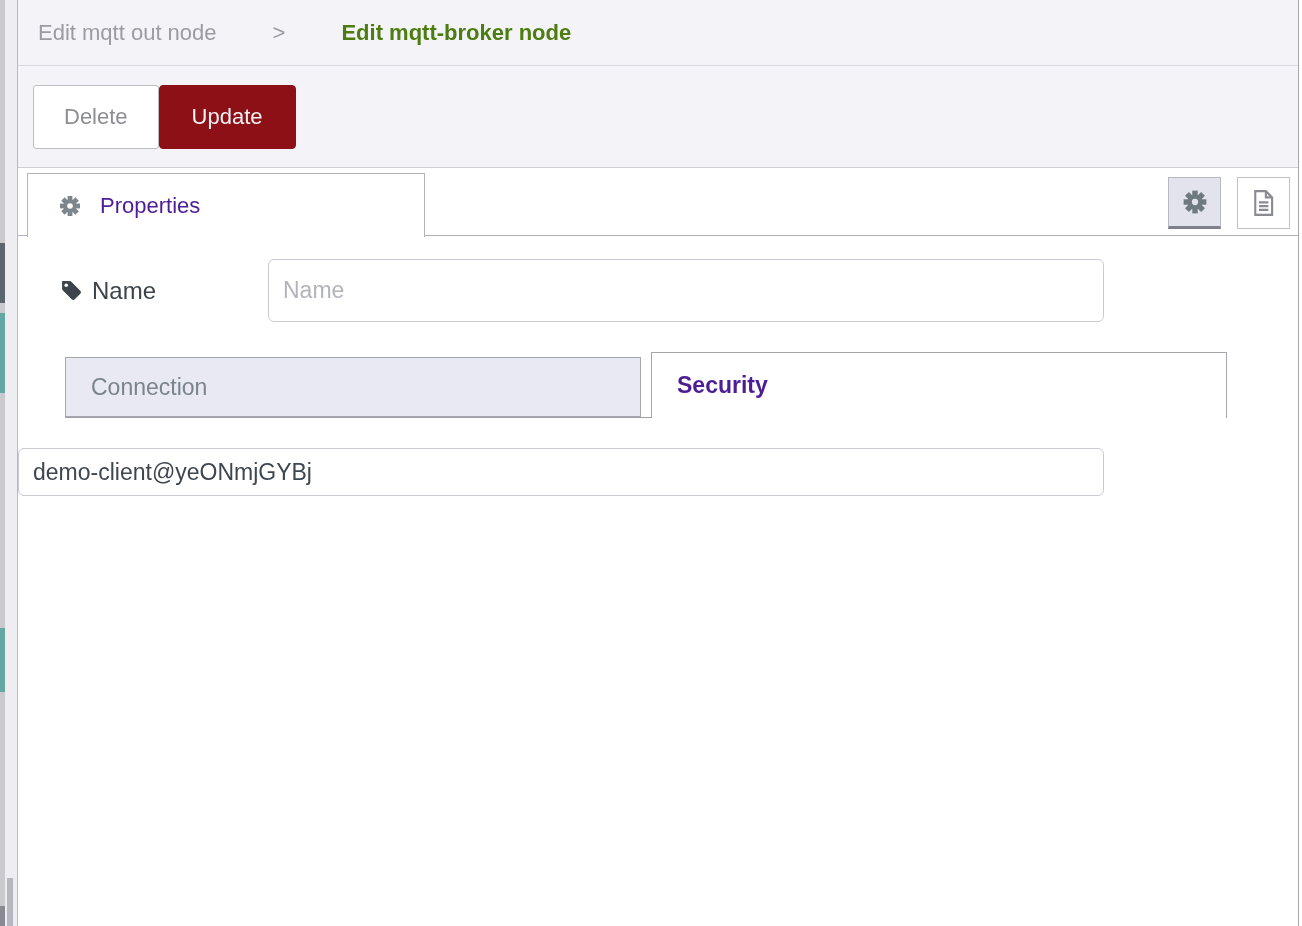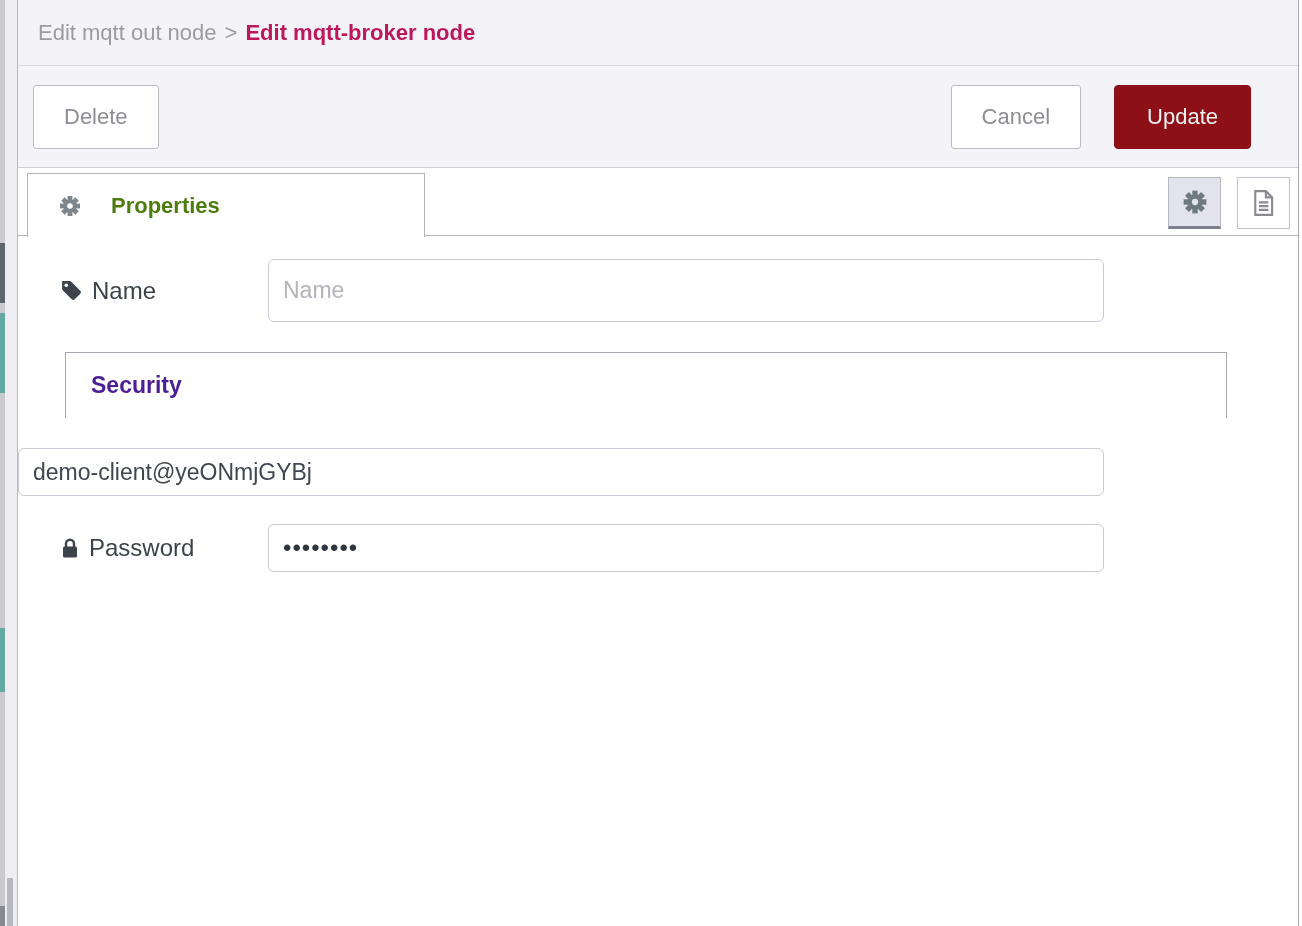--- a/index.html
+++ b/index.html
@@ -13,36 +13,36 @@
   .frag { position:absolute; left:0; width:5px; }
   .frag-dark  { top:243px; height:60px; background:#5c666d; }
   .frag-teal1 { top:313px; height:80px; background:#63a8a3; }
   .frag-teal2 { top:628px; height:64px; background:#63a8a3; }
   .frag-gray  { top:906px; height:20px; background:#8a8a92; }
   .palette-thumb { position:absolute; left:7px; top:878px; width:6px; height:48px; background:#b7b7bf; }
 
   
   .tray { position:absolute; left:18px; top:0; width:1281px; height:926px; background:#ffffff; border-right:1px solid #a6a6ae; }
 
-  .tray-header { height:66px; background:#f3f3f8; border-bottom:1px solid #d8d8e0; display:flex; align-items:center; padding-left:20px; font-size:22px; }
+  .tray-header { height:66px; background:#f3f3f8; border-bottom:1px solid #d8d8e0; display:flex; align-items:center; padding-left:20px; font-size:22px;gap:48px; }
   .crumb-parent { color:#9b9ba1; }
   .crumb-sep { color:#9b9ba1; margin:0 8px; }
-  .crumb-current { color:#be185d; font-weight:bold; }
+  .crumb-current { color:#4d7c0f; font-weight:bold; }
 
   .tray-toolbar { height:102px; background:#f3f3f8; border-bottom:1px solid #cfcfd6; display:flex; align-items:center; }
   .btn { height:64px; font-family:"Liberation Sans", sans-serif; font-size:22px; cursor:pointer; border-radius:3px; }
   .btn-plain { background:#ffffff; border:1px solid #bcbcc4; color:#8d8d95; }
   .btn-delete { margin-left:15px; padding:0 30px; }
   .btn-cancel { margin-left:auto; padding:0 30px; margin-right:33px; }
   .btn-update { background:#8c1016; border:1px solid #8c1016; color:#f2f2f3; padding:0 32px; margin-right:47px; border-radius:4px; }
 
   .tab-bar { position:relative; height:68px; background:#ffffff; }
   .tab-bar::after { content:""; position:absolute; left:0; right:0; bottom:0; height:1px; background:#b3b3bd; }
   .properties-tab { position:absolute; left:9px; top:5px; width:398px; height:64px; background:#ffffff; border:1px solid #b3b3bd; border-bottom:none; z-index:2; display:flex; align-items:center; padding-left:30px; cursor:pointer; }
-  .properties-tab .label { font-size:22px; font-weight:bold; color:#4d7c0f; margin-left:29px; }
+  .properties-tab .label { font-size:22px; font-weight:normal; color:#4c1d95; margin-left:18px; }
   .icon-btn { position:absolute; top:9px; width:53px; height:52px; display:flex; align-items:center; justify-content:center; cursor:pointer; z-index:2; }
   .icon-btn-gear { right:77px; background:#e3e3ed; border:1px solid #b9b9c1; border-bottom:3px solid #80808a; }
   .icon-btn-doc { right:8px; background:#ffffff; border:1px solid #c2c2ca; }
 
   .tray-body { padding-top:23px; background:#ffffff; }
   .form-row { display:flex; align-items:center;justify-content:flex-end; }
   .row-label { width:250px; display:flex; align-items:center; padding-left:42px; font-size:24px; color:#3c434b; flex:none; }
   .row-label .label-text { margin-left:9px; }
   .text-input { flex:1; margin-right:194px; height:63px; border:1px solid #cacad4; border-radius:6px; font-family:"Liberation Sans", sans-serif; font-size:23px; color:#3f4650; padding:0 14px; background:#ffffff; outline:none; }
   .text-input::placeholder { color:#b3b3bb; }
@@ -77,21 +77,20 @@
   <div class="tray">
 
     <div class="tray-header">
       <span class="crumb-parent">Edit mqtt out node</span>
       <span class="crumb-sep">&gt;</span>
       <span class="crumb-current">Edit mqtt-broker node</span>
     </div>
 
     <div class="tray-toolbar">
       <button class="btn btn-plain btn-delete">Delete</button>
-      <button class="btn btn-plain btn-cancel">Cancel</button>
       <button class="btn btn-update">Update</button>
     </div>
 
     <div class="tab-bar">
       <div class="properties-tab">
         <span class="muted-icon">
           <svg width="24" height="24" viewBox="-12 -12 24 24">
             <g fill="#7d868c">
               <rect x="-2.4" y="-10" width="4.8" height="20"></rect>
               <rect x="-2.4" y="-10" width="4.8" height="20" transform="rotate(45)"></rect>
@@ -139,37 +138,28 @@
               <path fill="#3c434b" d="M2 2 h7.4 c.5 0 1 .2 1.4 .6 l8.6 8.6 c.8 .8 .8 2.1 0 2.9 l-5.3 5.3 c-.8 .8 -2.1 .8 -2.9 0 L2.6 10.8 C2.2 10.4 2 9.9 2 9.4 Z"></path>
               <circle cx="6" cy="6" r="1.7" fill="#ffffff"></circle>
             </svg>
           </span>
           <span class="label-text">Name</span>
         </div>
         <input class="text-input" type="text" placeholder="Name" style="">
       </div>
 
       <div class="inner-tabs">
+        <div class="inner-tab">
+          <span>Connection</span>
+        </div>
         <div class="inner-tab active">
           <span>Security</span>
         </div>
       </div>
 
       <div class="form-row row-user">
         <input class="text-input" type="text" value="demo-client@yeONmjGYBj" style="">
       </div>
 
-      <div class="form-row row-pass">
-        <div class="row-label">
-          <span>
-            <svg width="20" height="22" viewBox="0 0 20 22">
-              <path d="M6 10 V6.8 a4 4 0 0 1 8 0 V10" fill="none" stroke="#3c434b" stroke-width="2.4"></path>
-              <rect x="3" y="9.5" width="14" height="11" rx="1.6" fill="#3c434b"></rect>
-            </svg>
-          </span>
-          <span class="label-text">Password</span>
-        </div>
-        <input class="text-input" type="text" value="••••••••" style="">
-      </div>
 
     </div>
   </div>
 </div>
 
 </body></html>

